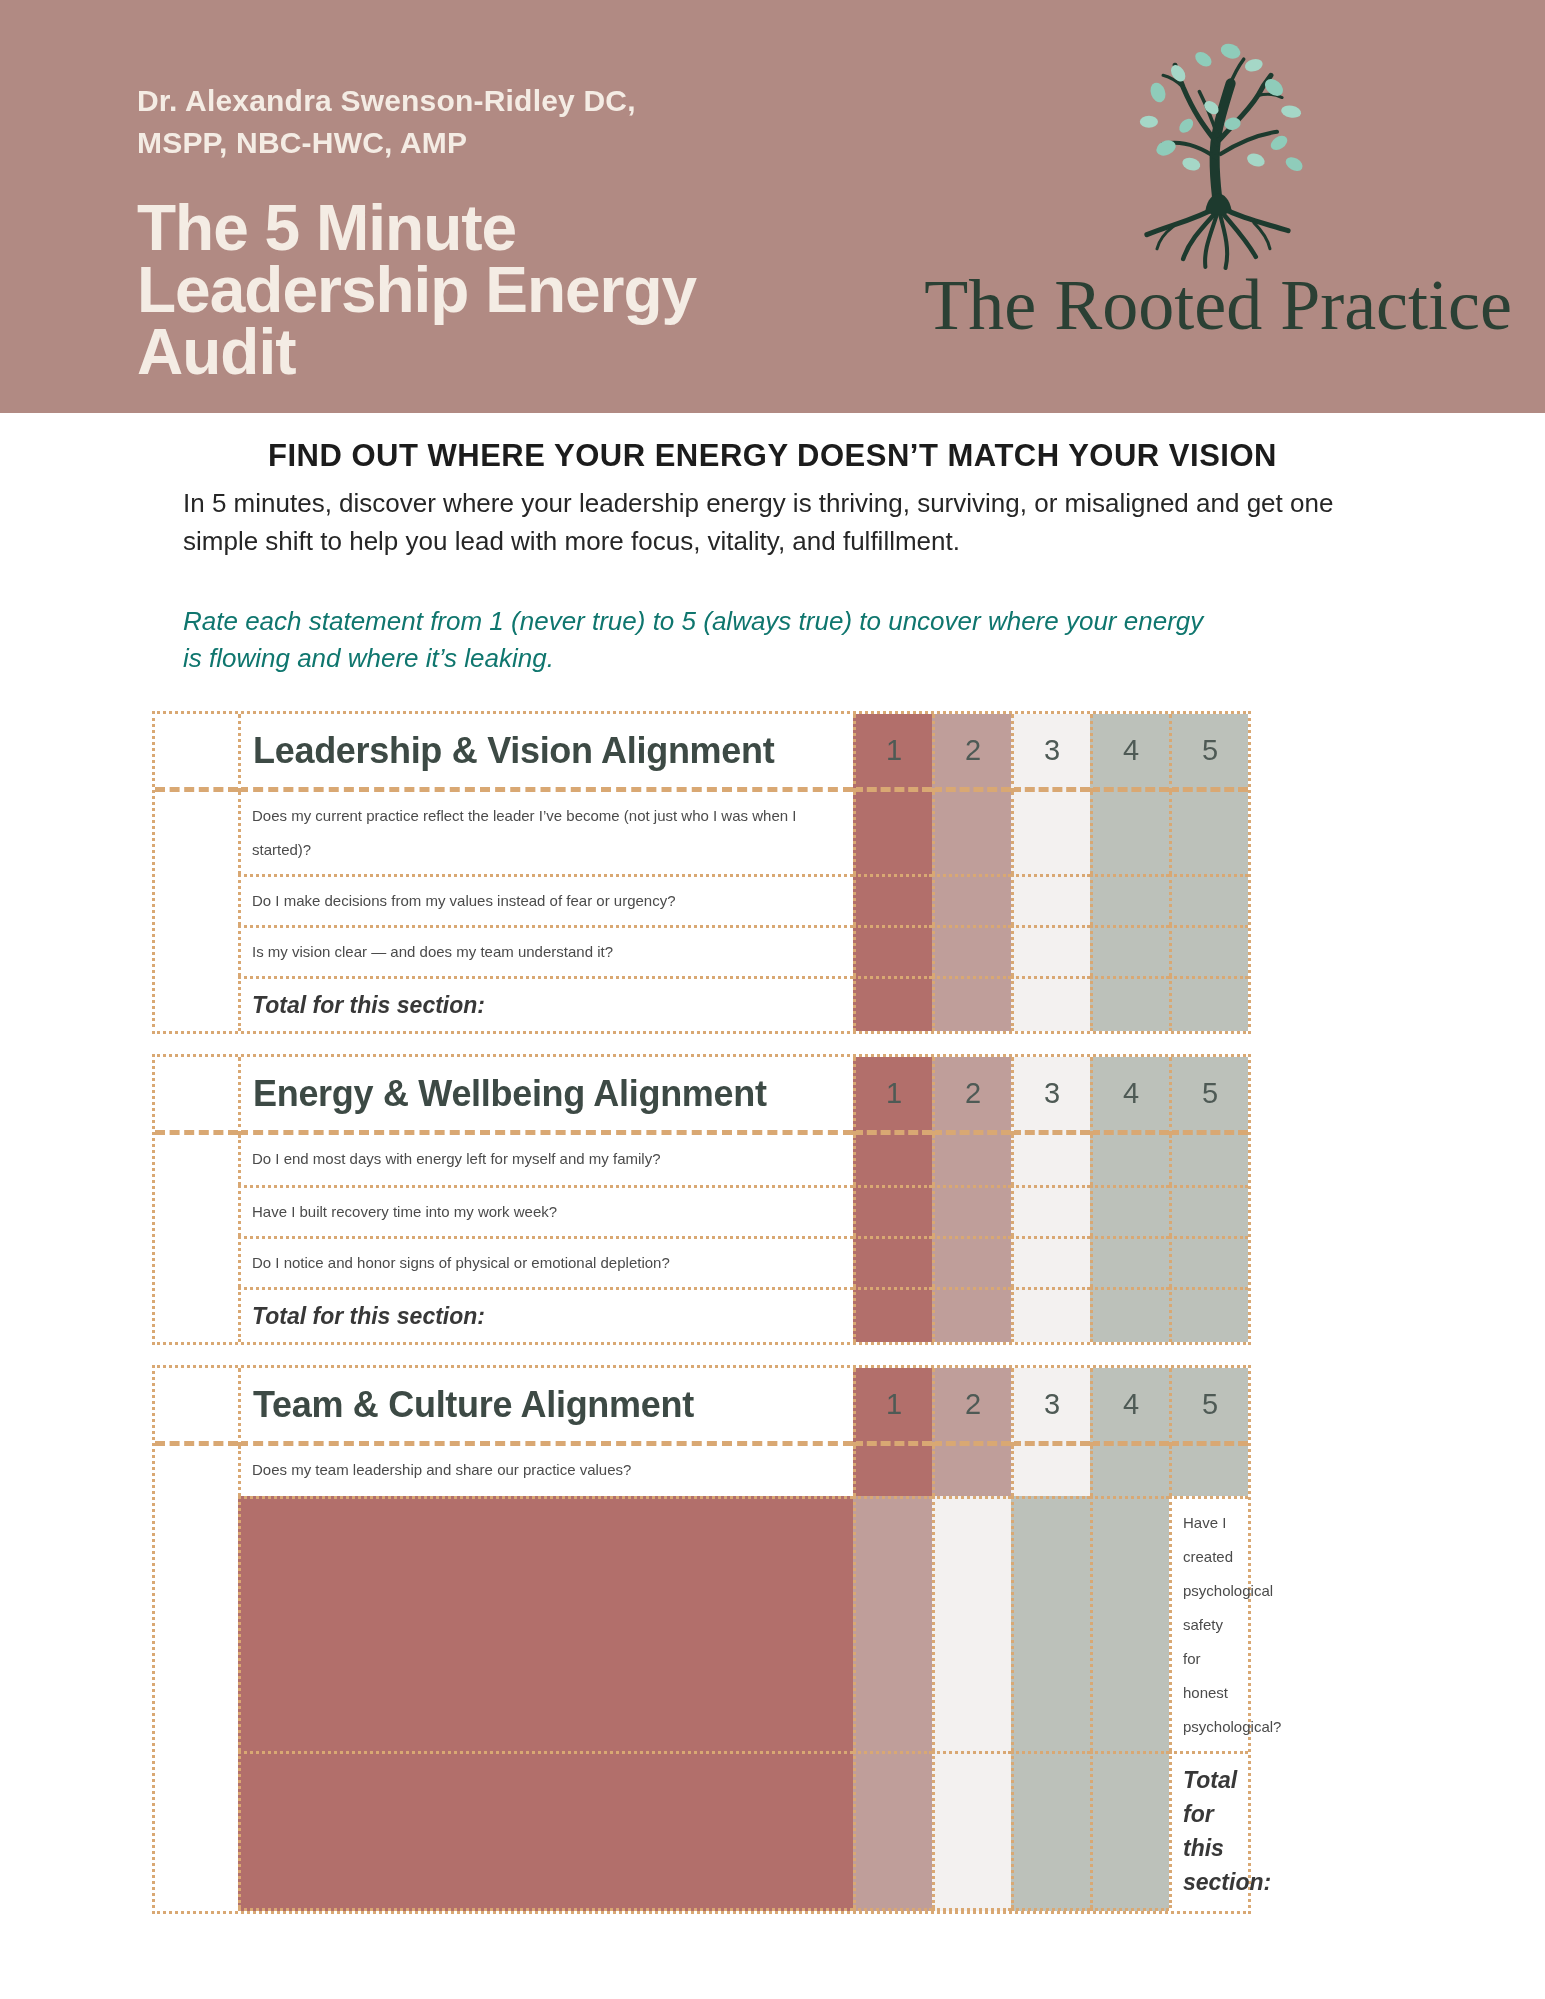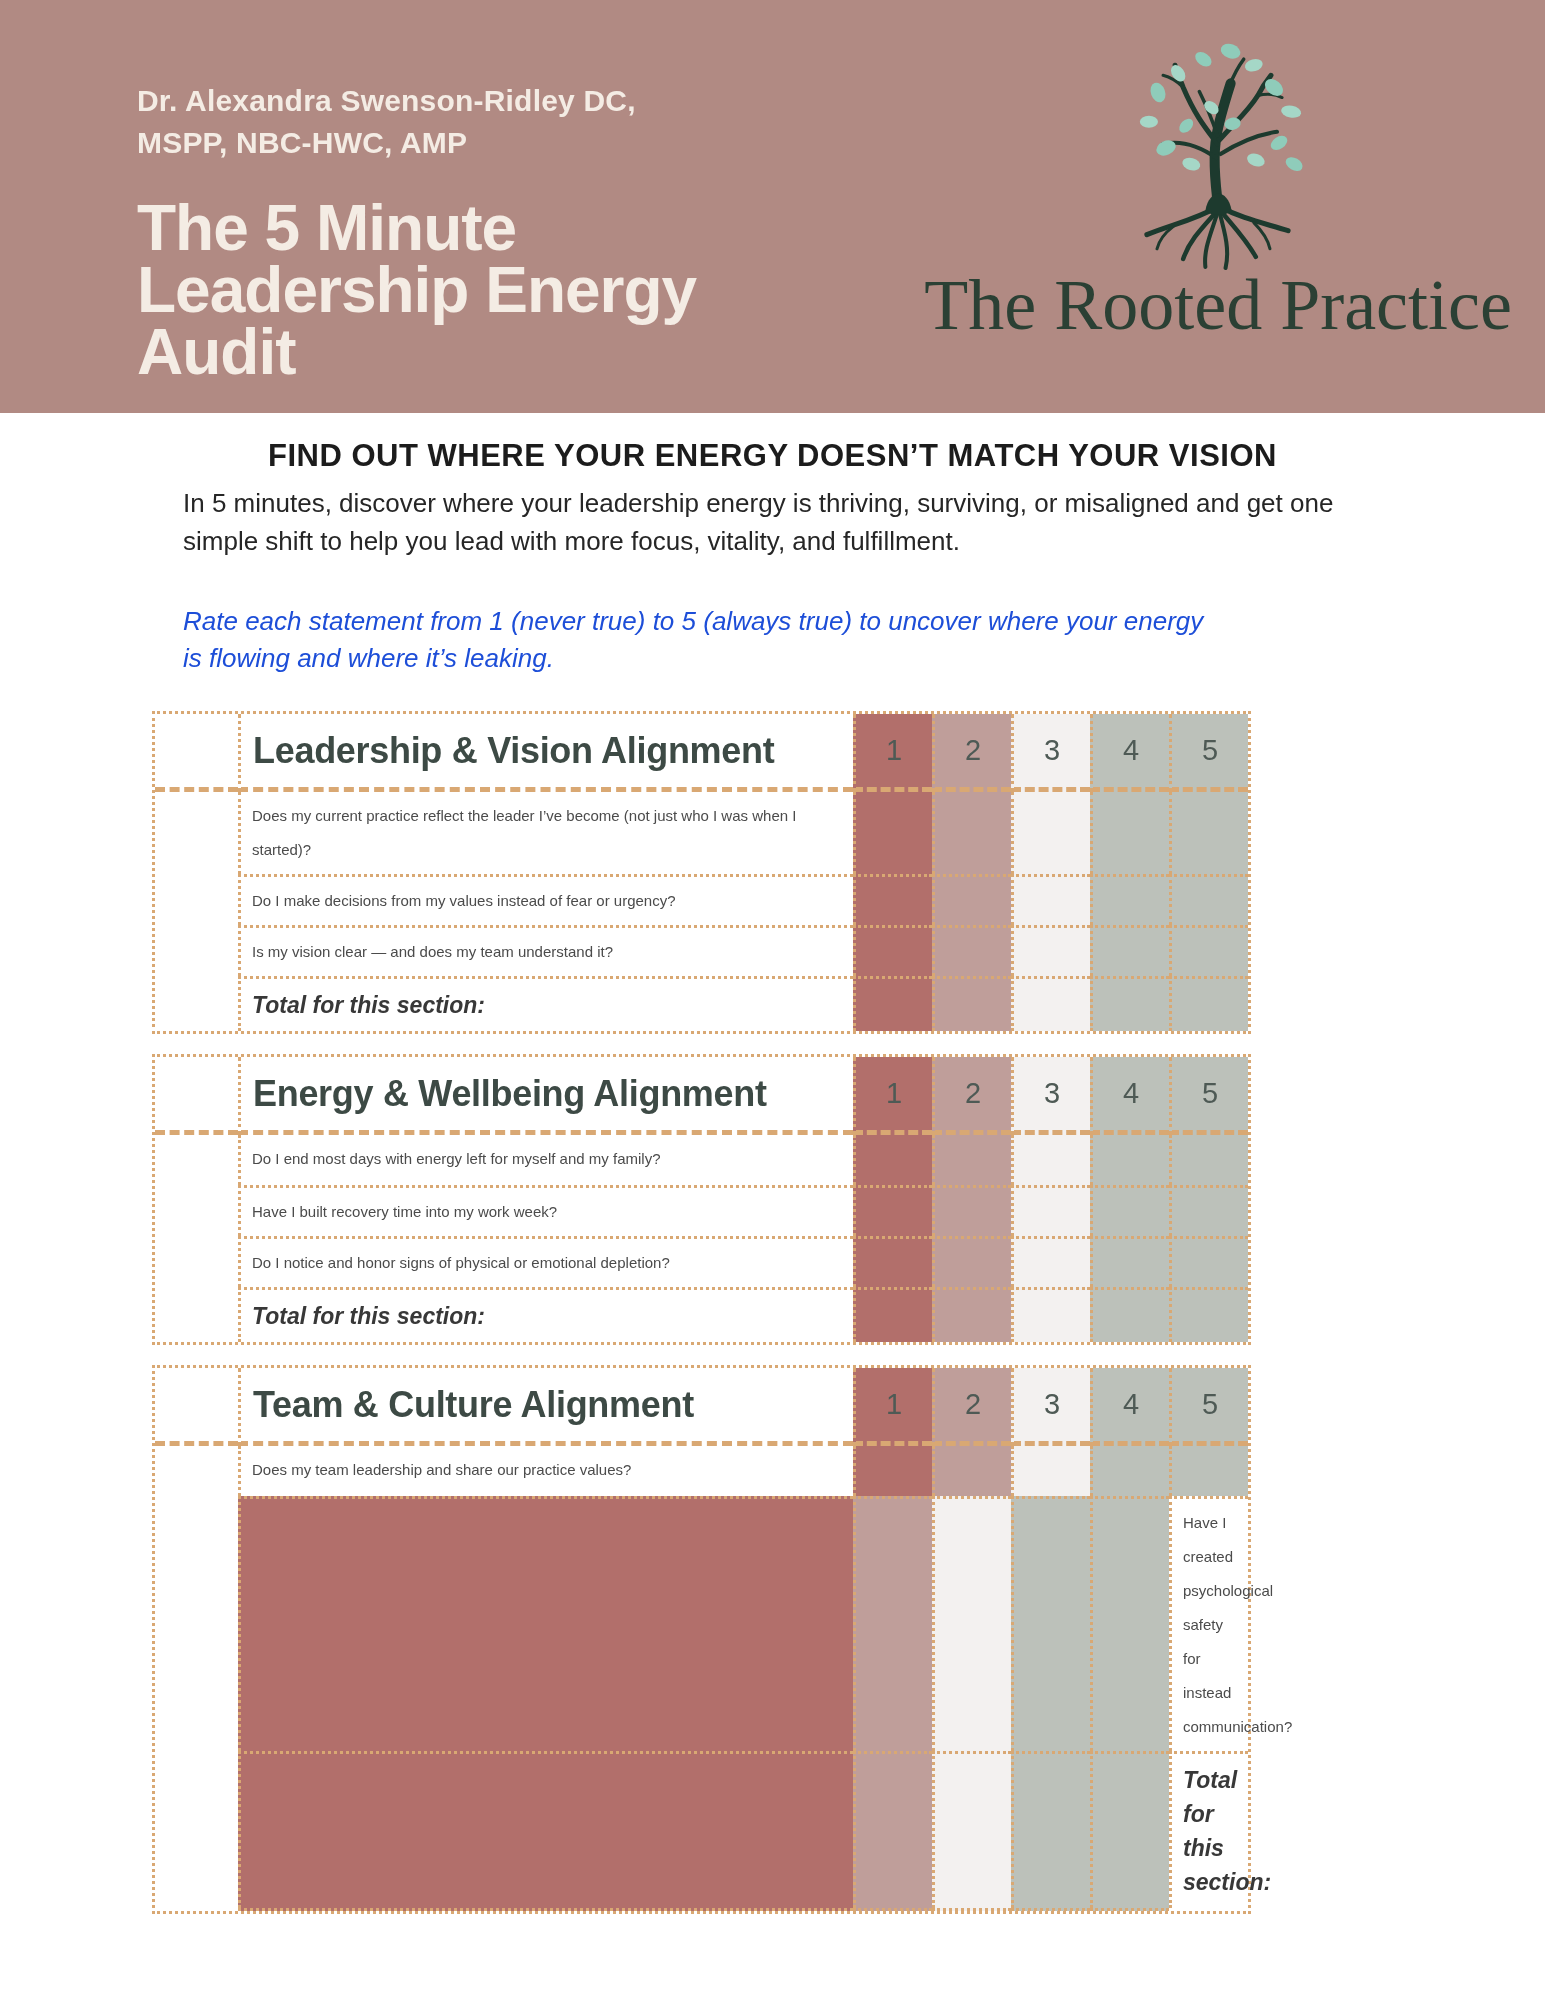--- a/index.html
+++ b/index.html
@@ -39,21 +39,21 @@
   .intro-headline {
     text-align:center; font-size:31px; font-weight:700; color:#1c1c1c;
     letter-spacing:0.5px;
   }
   .intro-desc {
     margin-top:10px; font-size:26px; line-height:38px; color:#262626;
     max-width:1179px;
   }
   .intro-instr {
     margin-top:43px; font-style:italic; font-size:26px; line-height:37px;
-    color:#1d4ed8; max-width:1040px;
+    color:#0f766e; max-width:1040px;
   }
 
   
   .audit {
     display:grid; width:1099px; margin-left:152px; background:#fff;
     grid-template-columns:83px 615px 79px 79px 79px 79px 79px;
     grid-template-rows:78px auto auto auto auto;
     border:3px dotted #d9a873;
   }
   .audit.first { margin-top:34px; }
@@ -248,21 +248,21 @@
   <div class="cell" style="background: rgb(243, 241, 240);"></div>
   <div class="cell" style="background: rgb(188, 193, 186);"></div>
   <div class="cell" style="background: rgb(188, 193, 186);"></div>
 
   <div class="cell bt" style="background: rgb(178, 111, 107);"></div>
   <div class="cell bt" style="background: rgb(191, 158, 154);"></div>
   <div class="cell bt" style="background: rgb(243, 241, 240);"></div>
   <div class="cell bt" style="background: rgb(188, 193, 186);"></div>
   <div class="cell bt" style="background: rgb(188, 193, 186);"></div>
 
-  <div class="cell q bt">Have I created psychological safety for instead communication?</div>
+  <div class="cell q bt">Have I created psychological safety for honest psychological?</div>
   <div class="cell bt" style="background: rgb(178, 111, 107);"></div>
   <div class="cell bt" style="background: rgb(191, 158, 154);"></div>
   <div class="cell bt" style="background: rgb(243, 241, 240);"></div>
   <div class="cell bt" style="background: rgb(188, 193, 186);"></div>
   <div class="cell bt" style="background: rgb(188, 193, 186);"></div>
 
   <div class="cell total-label bt">Total for this section:</div>
   <div class="cell bt" style="background: rgb(178, 111, 107);"></div>
   <div class="cell bt" style="background: rgb(191, 158, 154);"></div>
   <div class="cell bt" style="background: rgb(243, 241, 240);"></div>

